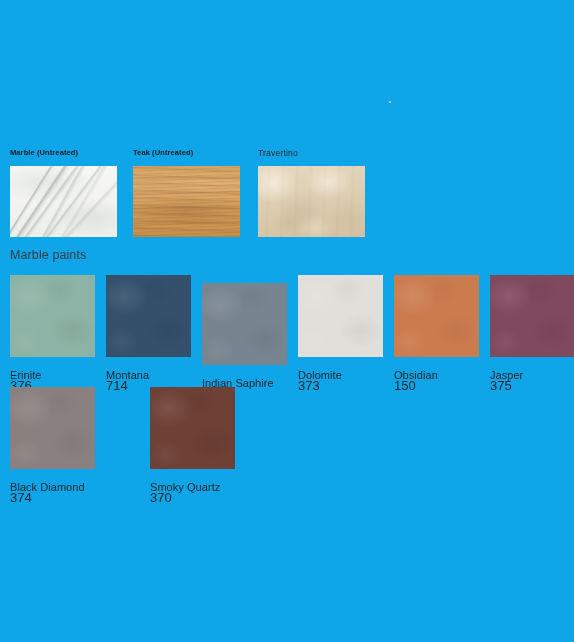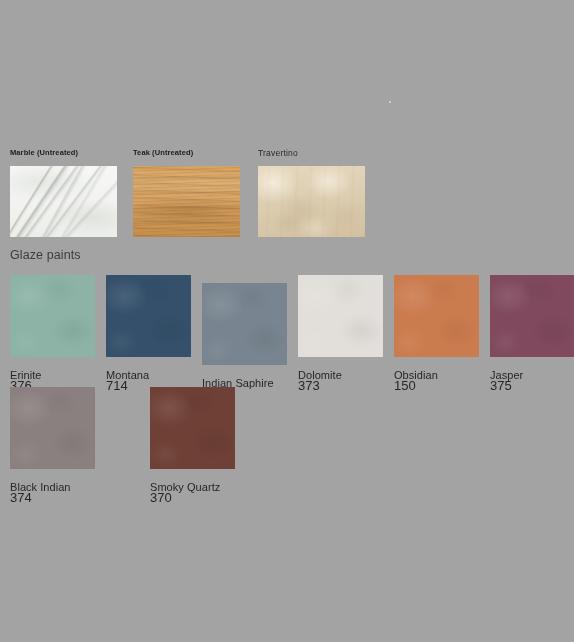--- a/index.html
+++ b/index.html
@@ -12,21 +12,21 @@
     height: 642px;
     position: relative;
     overflow: hidden;
     font-family: "Liberation Sans", sans-serif;
     -webkit-font-smoothing: antialiased;
   }
 
   .page {
     position: absolute;
     inset: 0;
-    background: #a3a3a3;
+    background: #0ea5e9;
   }
 
   
   .speck {
     position: absolute;
     left: 389px;
     top: 101px;
     width: 2px;
     height: 2px;
     background: #d8d8dc;
@@ -200,21 +200,21 @@
       <div class="mat-tile tex-teak"></div>
     </div>
 
     <div class="mat-item m2">
       <div class="mat-label light">Travertino</div>
       <div class="mat-tile tex-travertino"></div>
     </div>
 
   </div>
 
-  <div class="section-title">Glaze paints</div>
+  <div class="section-title">Marble paints</div>
 
   <div class="swatch-grid" id="swatch-grid">
       <div class="swatch-cell" style="left: 0px; top: 0px;">
         <div class="swatch-chip" style="background: rgb(140, 179, 165);"></div>
         <div class="swatch-name">Erinite</div>
         <div class="swatch-code">376</div>
       </div>
       <div class="swatch-cell" style="left: 96px; top: 0px;">
         <div class="swatch-chip" style="background: rgb(52, 80, 106);"></div>
         <div class="swatch-name">Montana</div>
@@ -235,21 +235,21 @@
         <div class="swatch-name">Obsidian</div>
         <div class="swatch-code">150</div>
       </div>
       <div class="swatch-cell" style="left: 480px; top: 0px;">
         <div class="swatch-chip" style="background: rgb(128, 73, 93);"></div>
         <div class="swatch-name">Jasper</div>
         <div class="swatch-code">375</div>
       </div>
       <div class="swatch-cell" style="left: 0px; top: 112px;">
         <div class="swatch-chip" style="background: rgb(139, 128, 128);"></div>
-        <div class="swatch-name">Black Indian</div>
+        <div class="swatch-name">Black Diamond</div>
         <div class="swatch-code">374</div>
       </div>
       <div class="swatch-cell" style="left: 96px; top: 112px; padding-left: 44px;">
         <div class="swatch-chip" style="background: rgb(110, 64, 54);"></div>
         <div class="swatch-name">Smoky Quartz</div>
         <div class="swatch-code">370</div>
       </div>
     </div>
 
 </div>

